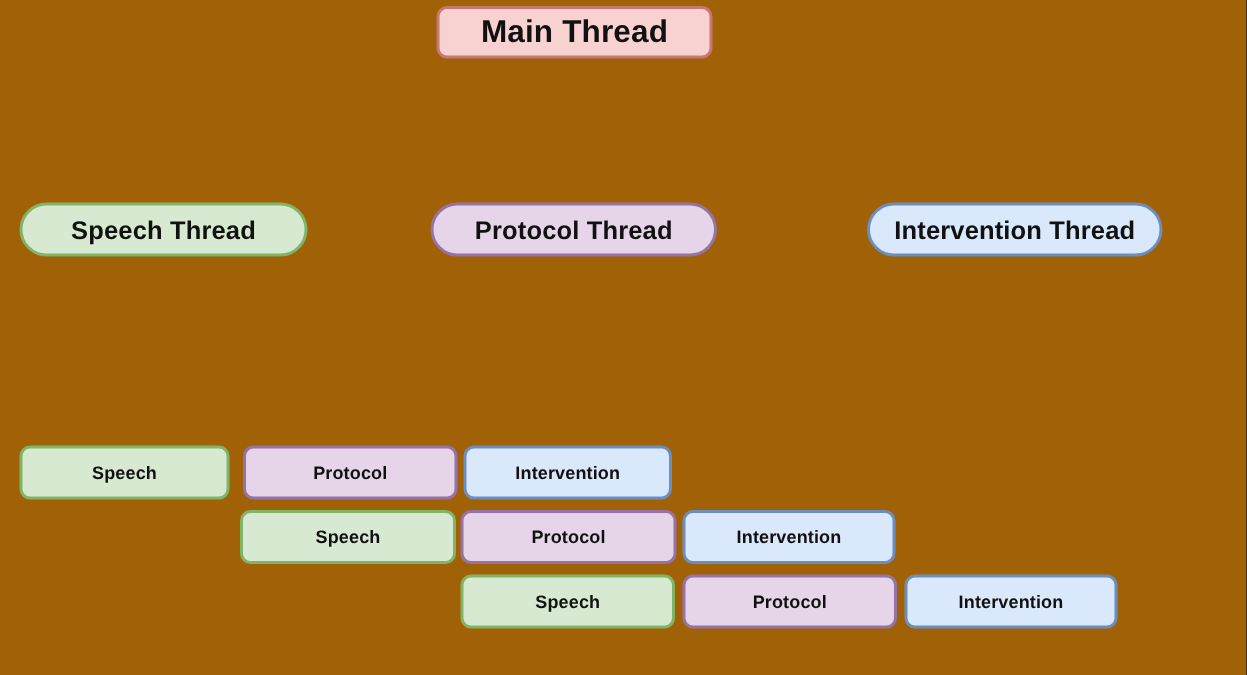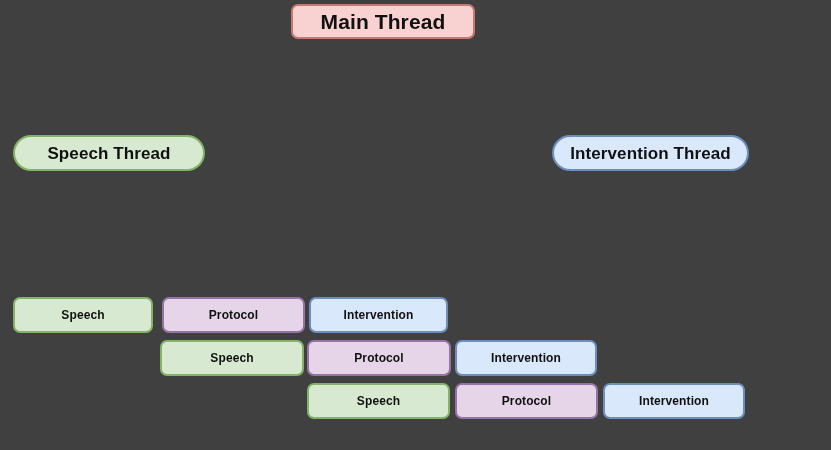--- a/index.html
+++ b/index.html
@@ -8,21 +8,21 @@
     padding: 0;
     background: #000000;
   }
   body {
     font-family: "Liberation Sans", sans-serif;
   }
   #canvas {
     position: relative;
     width: 831px;
     height: 450px;
-    background: #404040;
+    background: #a16207;
     overflow: hidden;
   }
   .node {
     position: absolute;
     box-sizing: border-box;
     display: flex;
     align-items: center;
     justify-content: center;
     border-radius: 7px;
     border-style: solid;
@@ -66,22 +66,23 @@
 </style>
 </head>
 <body>
 
 <div id="canvas">
 
   <div class="node title-node pal-red" style="left:291px; top:4px; width:184px; height:35px;">Main Thread</div>
 
   <div class="node thread-node pal-green" style="left:13px; top:135px; width:192px; height:36px;">Speech Thread</div>
 
+  <div class="node thread-node pal-purple" style="left:287px; top:135px; width:191px; height:36px;">Protocol Thread</div>
 
-  <div class="node thread-node pal-blue" style="left:552px; top:135px; width:197px; height:36px;">Intervention Thread</div>
+  <div class="node thread-node pal-blue" style="left:578px; top:135px; width:197px; height:36px;">Intervention Thread</div>
 
   <div class="node task-node pal-green" style="left:13px; top:297px; width:140px; height:36px;">Speech</div>
 
   <div class="node task-node pal-purple" style="left:162px; top:297px; width:143px; height:36px;">Protocol</div>
 
   <div class="node task-node pal-blue" style="left:309px; top:297px; width:139px; height:36px;">Intervention</div>
 
   <div class="node task-node pal-green" style="left:160px; top:340px; width:144px; height:36px;">Speech</div>
 
   <div class="node task-node pal-purple" style="left:307px; top:340px; width:144px; height:36px;">Protocol</div>

